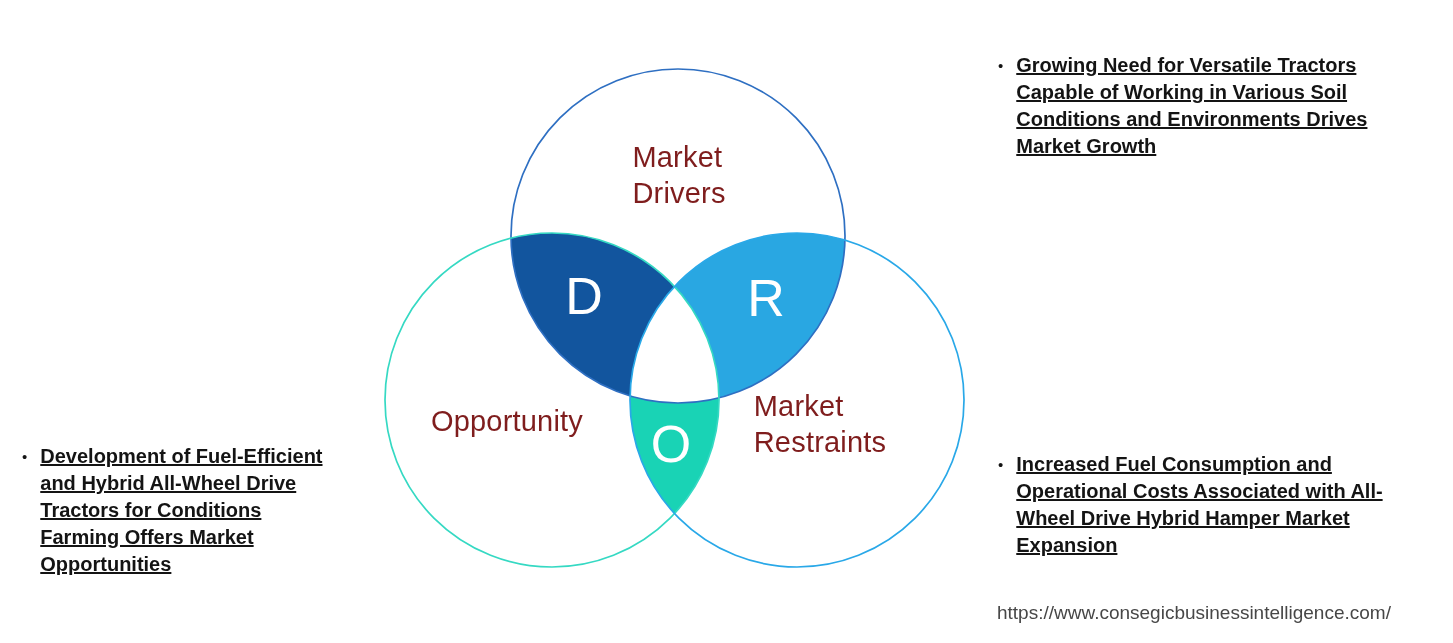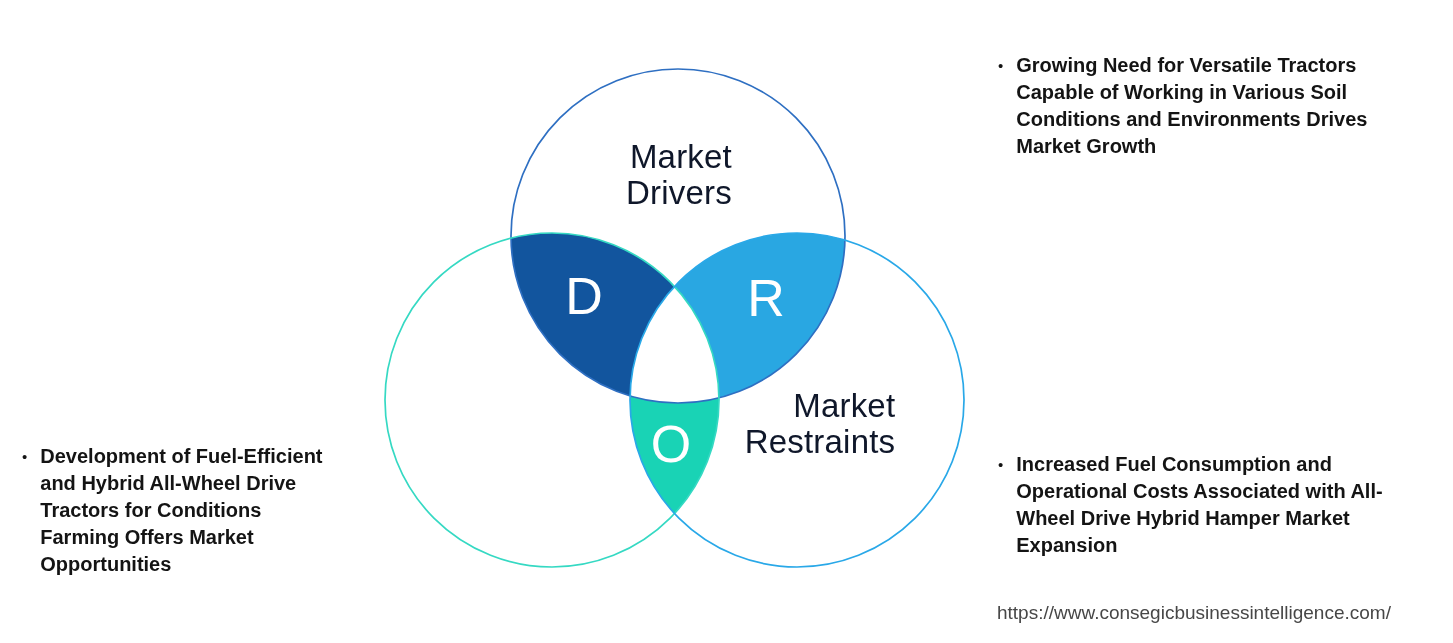--- a/index.html
+++ b/index.html
@@ -16,24 +16,24 @@
     overflow: hidden;
   }
   .venn-svg {
     position: absolute;
     left: 0;
     top: 0;
   }
   .venn-label {
     position: absolute;
     transform: translateX(-50%);
-    font-size: 33px;
+    font-size: 29px;
     line-height: 36px;
-    color: #0f172a;
-    text-align: right;
+    color: #7f1d1d;
+    text-align: left;
     white-space: pre-line;
     letter-spacing: 0.2px;
   }
   .lens-letter {
     position: absolute;
     transform: translate(-50%, -50%);
     font-size: 52px;
     color: #ffffff;
     line-height: 1;
   }
@@ -47,20 +47,21 @@
     font-size: 15px;
     line-height: 27px;
     margin-right: 13px;
     flex: 0 0 auto;
   }
   .bullet-text {
     font-size: 20px;
     line-height: 27px;
     font-weight: 600;
     white-space: pre-line;
+    text-decoration: underline;
   }
   .footer-url {
     position: absolute;
     left: 997px;
     top: 602px;
     font-size: 19px;
     color: #474747;
     white-space: nowrap;
     text-align: center;
   }
@@ -97,20 +98,21 @@
     </g>
 
     <circle cx="678" cy="236" r="167" fill="none" stroke-width="1.7" stroke="#2e6fc2"></circle>
     <circle cx="552" cy="400" r="167" fill="none" stroke-width="1.7" stroke="#35d9c3"></circle>
     <circle cx="797" cy="400" r="167" fill="none" stroke-width="1.7" stroke="#29a8e8"></circle>
   </svg>
 
   <div class="venn-label" style="left:679px; top:139px;">Market
 Drivers</div>
 
+  <div class="venn-label" style="left:507px; top:403px;">Opportunity</div>
 
   <div class="venn-label" style="left:820px; top:388px;">Market
 Restraints</div>
 
   <div class="lens-letter" style="left:584px; top:296px;">D</div>
 
   <div class="lens-letter" style="left:766px; top:298px;">R</div>
 
   <div class="lens-letter" style="left:671px; top:444px;">O</div>
 

